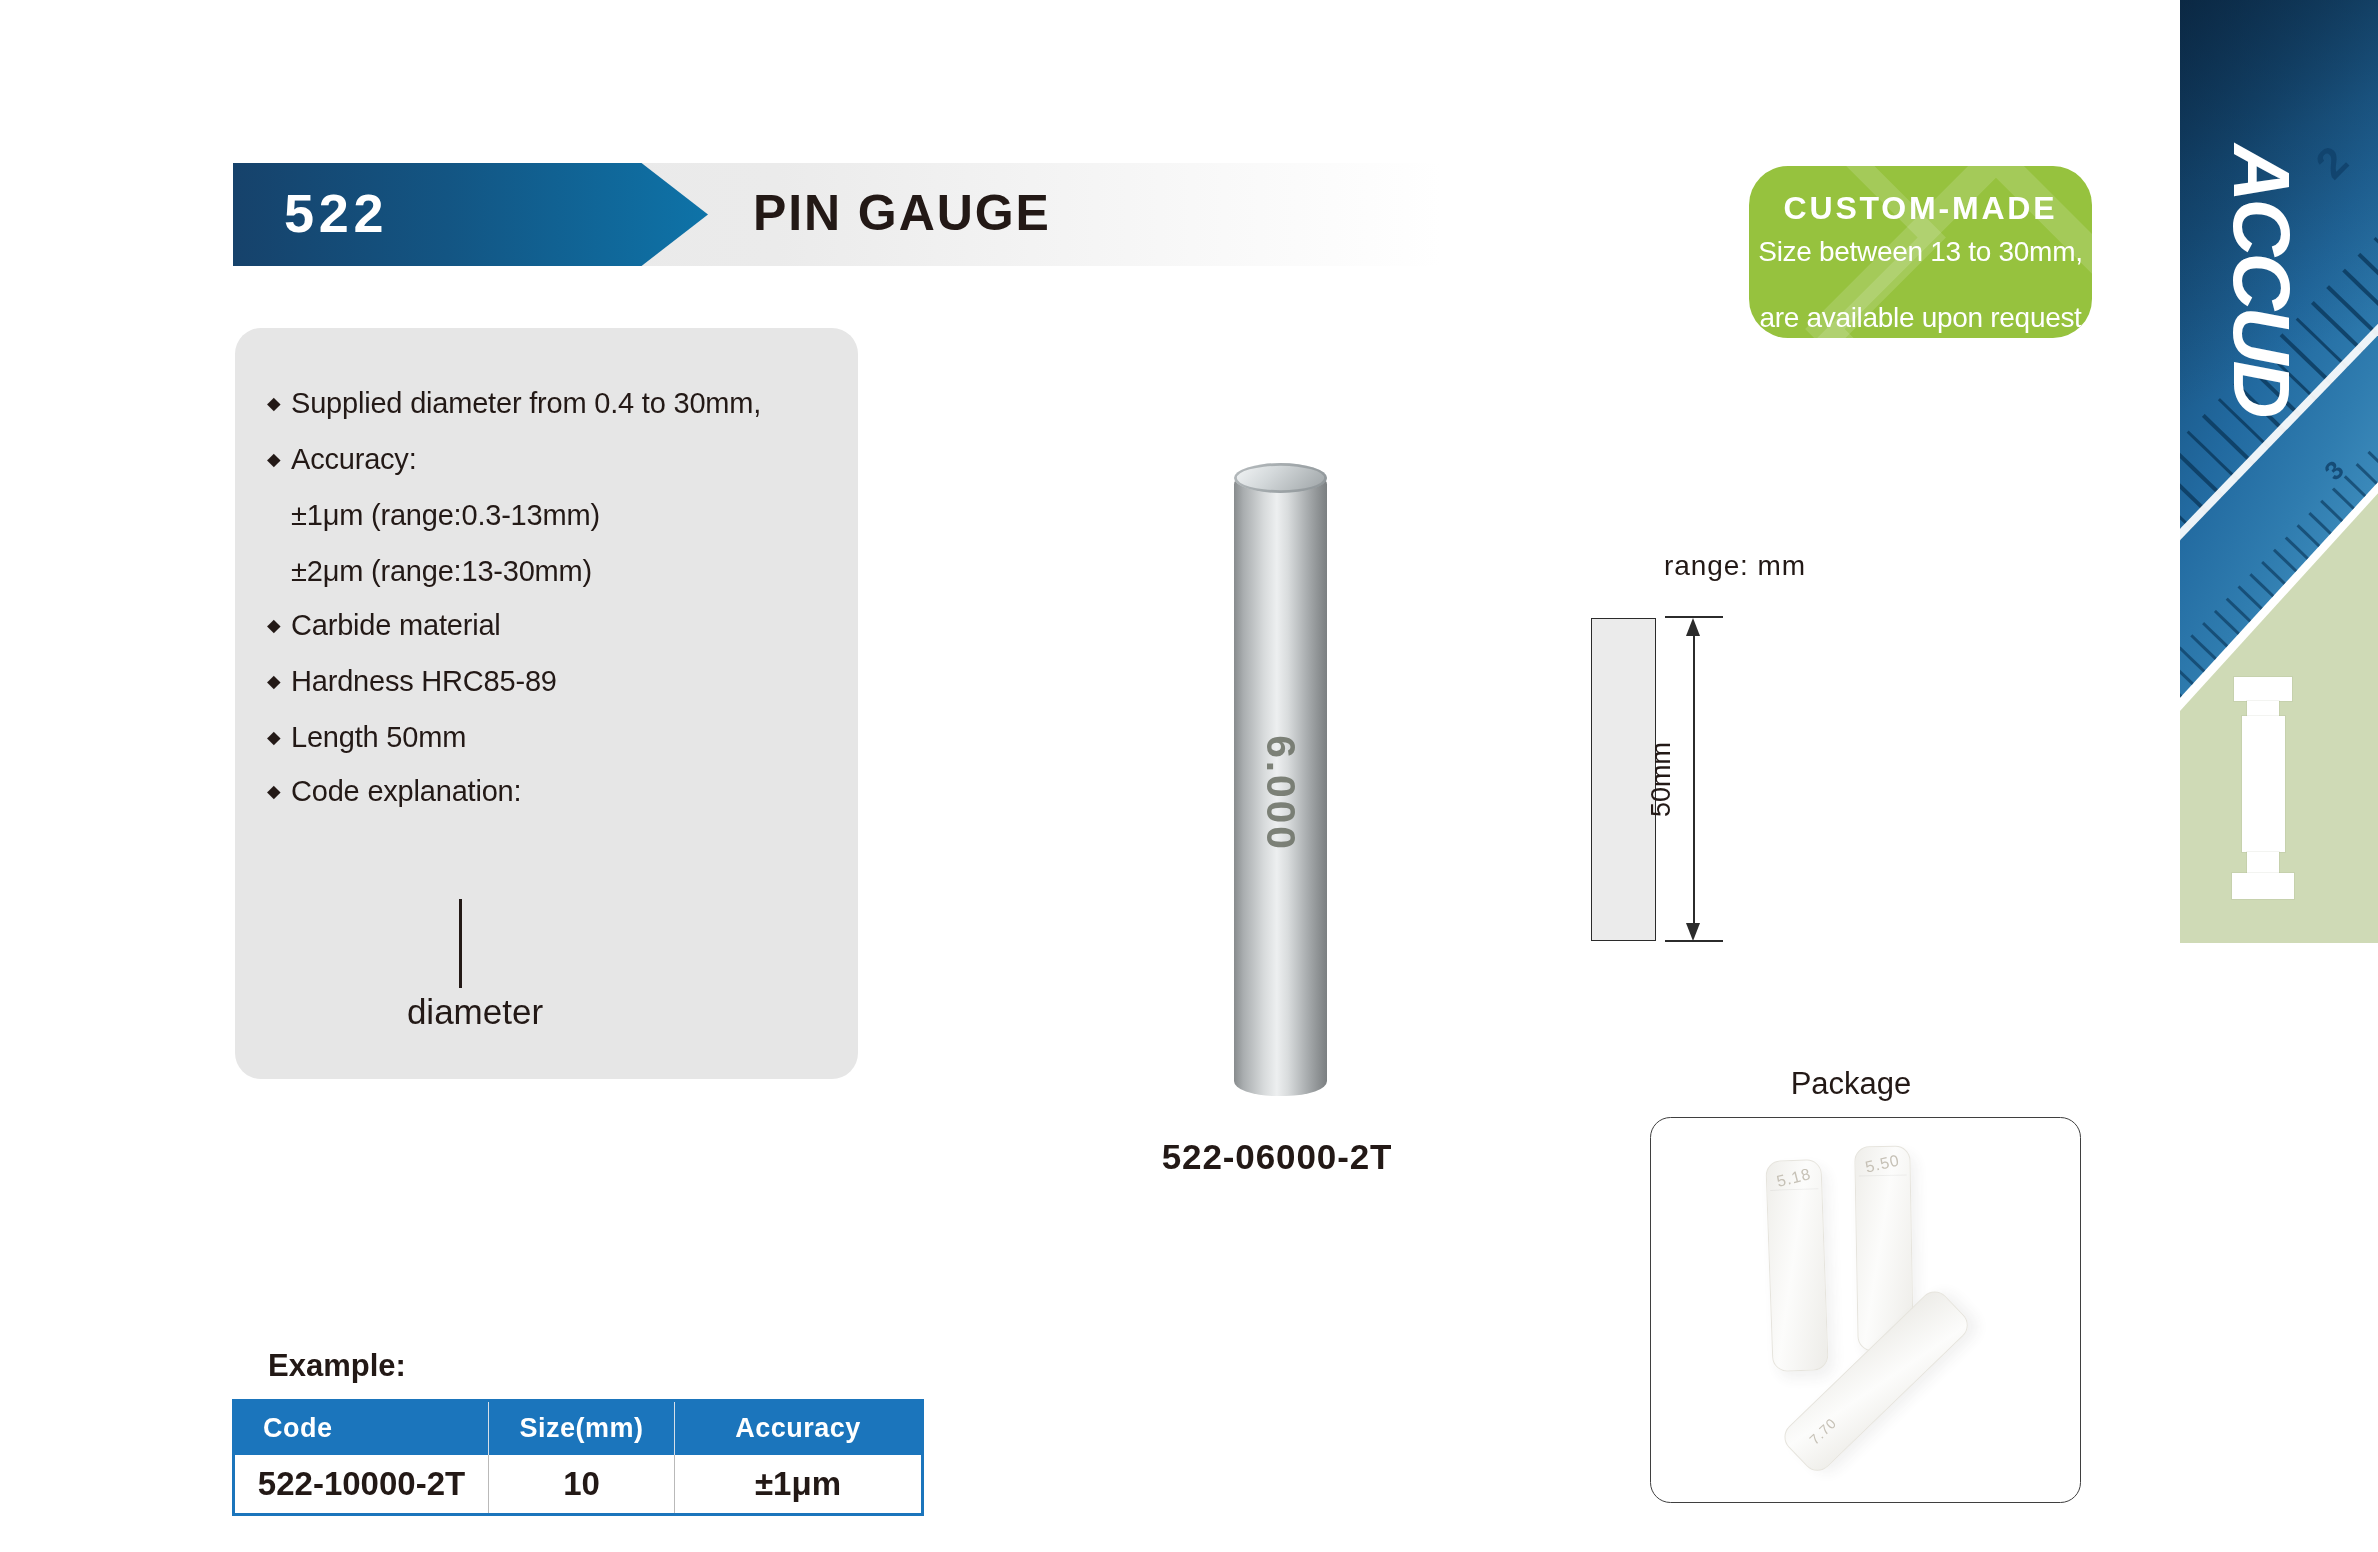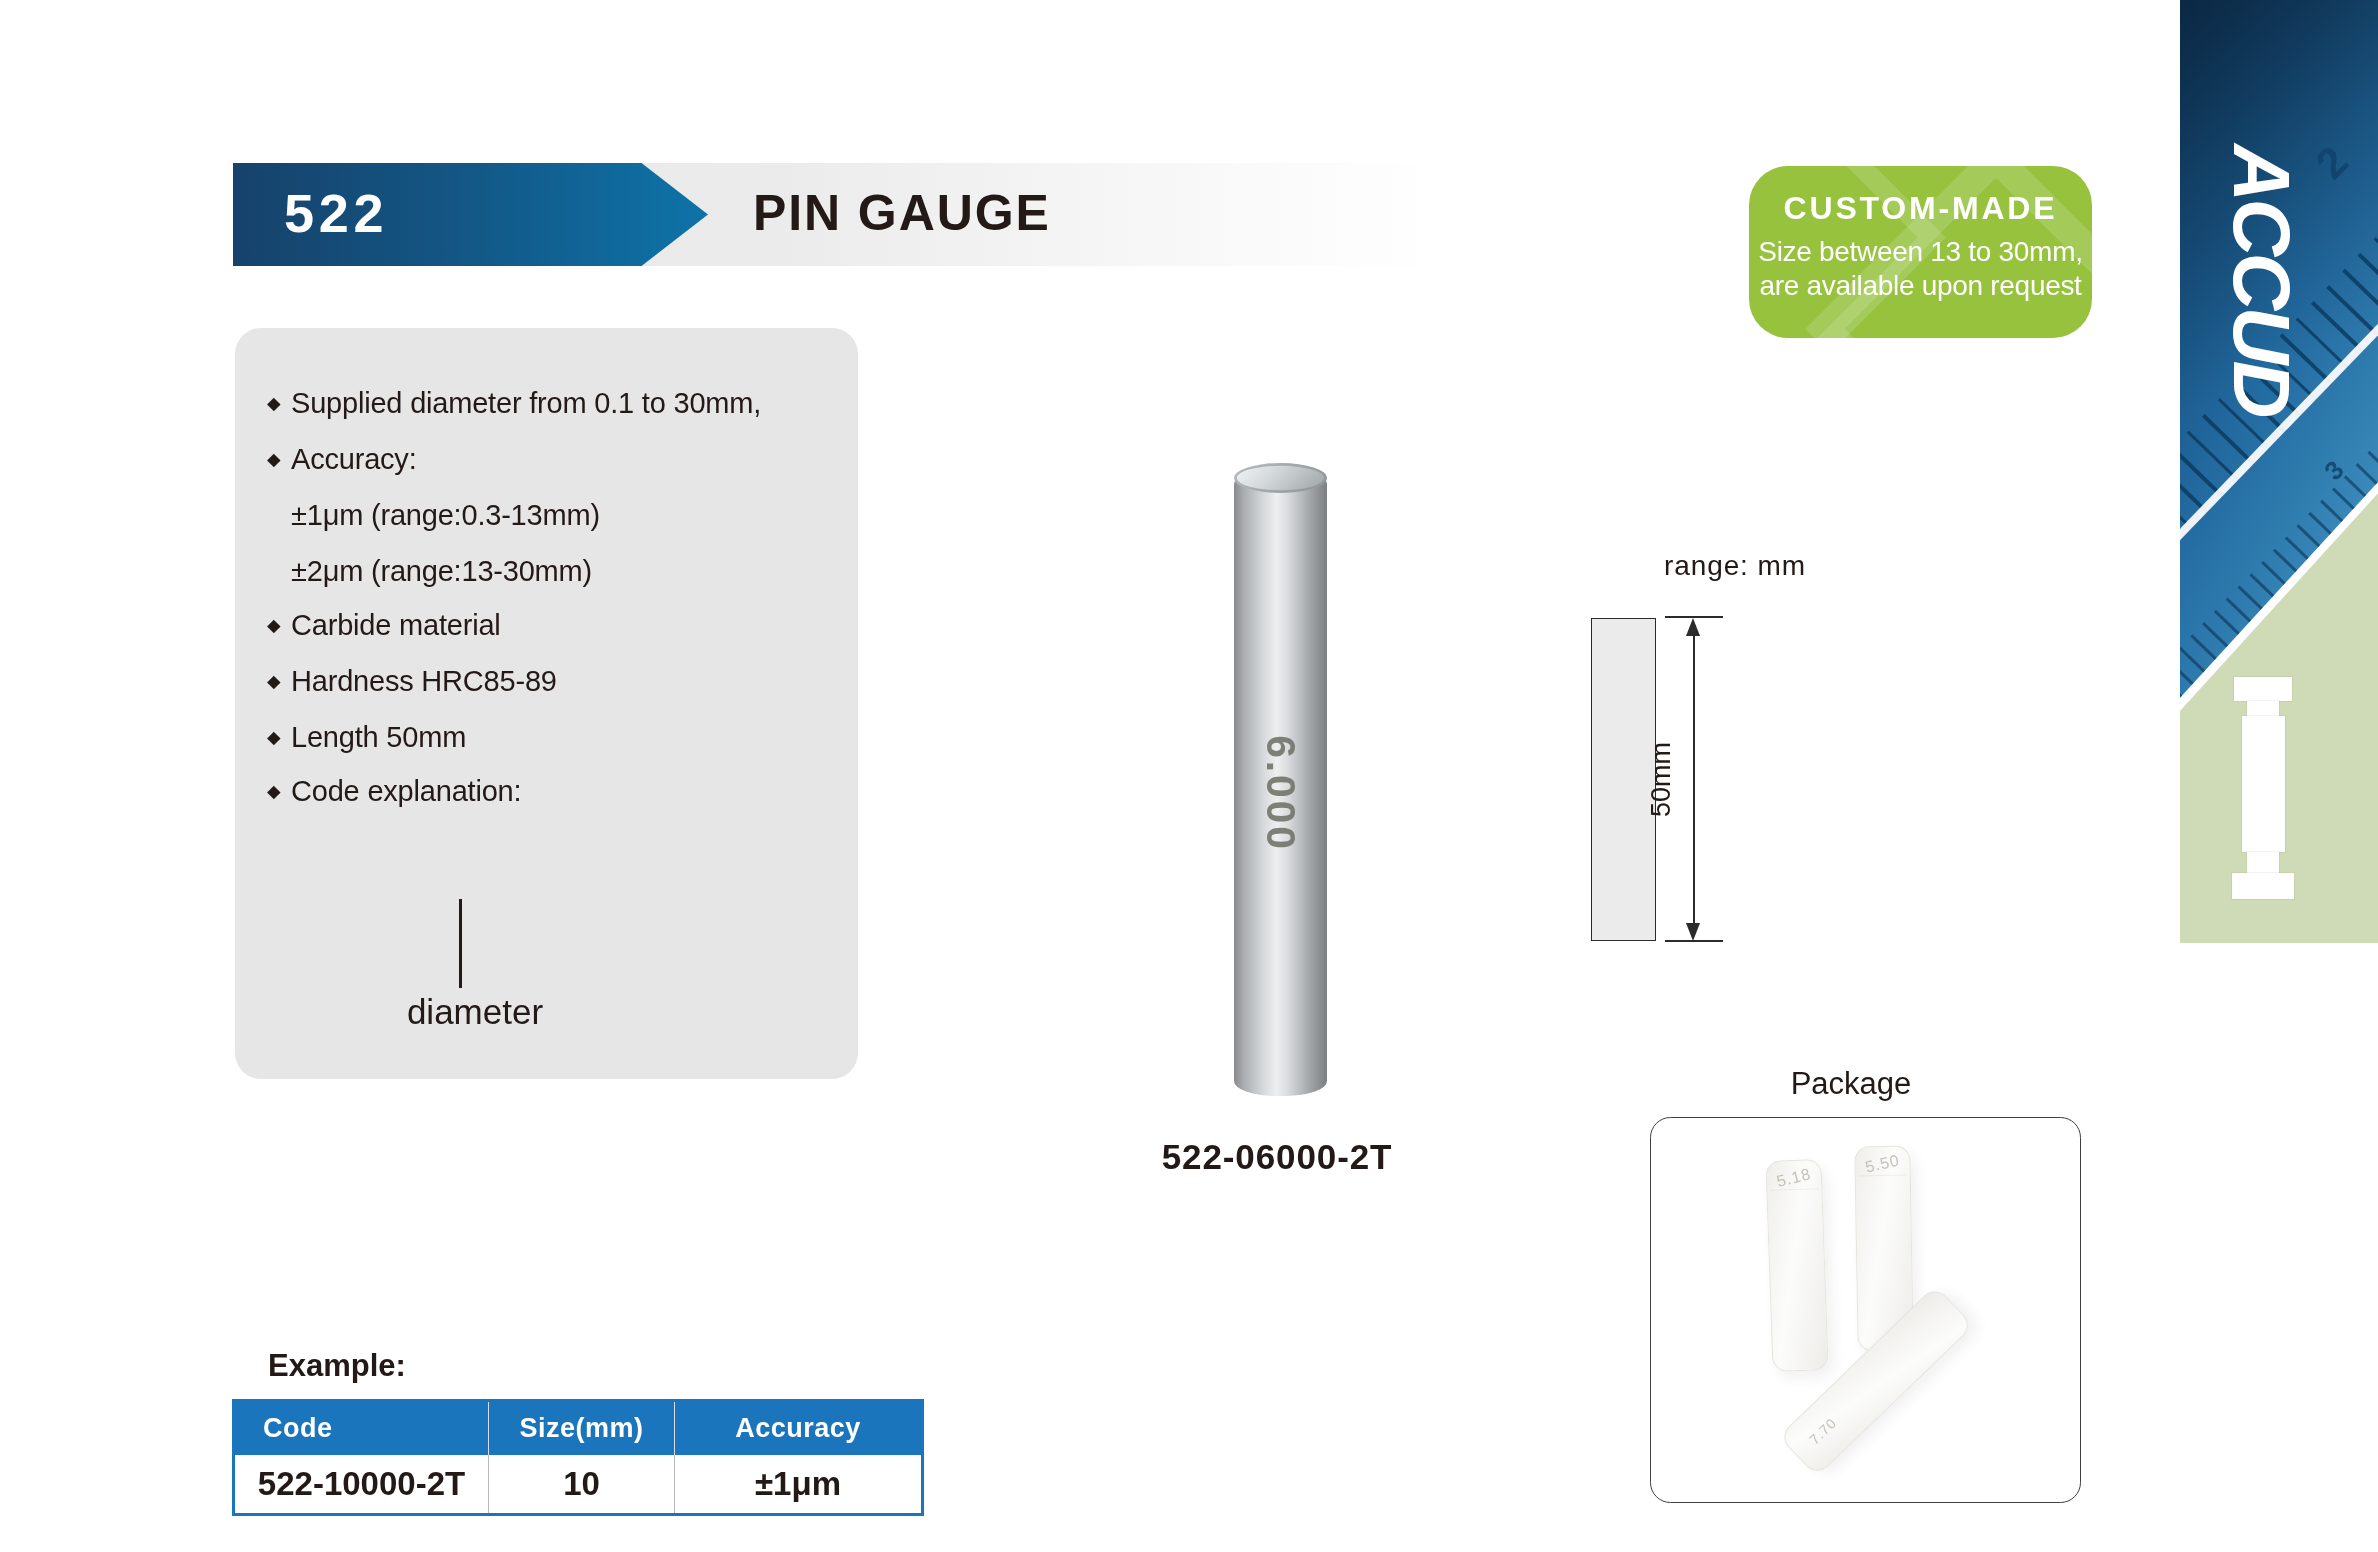--- a/index.html
+++ b/index.html
@@ -18,21 +18,21 @@
     font-size:50px;font-weight:700;letter-spacing:1.9px;color:#231916;}
 
   
   .badge{position:absolute;left:1749px;top:166px;width:343px;height:172px;border-radius:39px;
     background:#96C23E;overflow:hidden;text-align:center;}
   .badge .pat{position:absolute;border:20.5px solid rgba(255,255,255,0.14);transform:rotate(45deg);}
   .badge .pat1{width:177px;height:177px;left:-65px;top:-37px;}
   .badge .pat2{width:214px;height:214px;left:112px;top:28px;border-width:28px;}
   .badge-title{position:relative;margin-top:24px;font-size:32px;font-weight:700;
     letter-spacing:2.8px;color:#ffffff;}
-  .badge-line{position:relative;font-size:28px;line-height:34px;color:#ffffff;letter-spacing:-0.3px;}
+  .badge-line{position:relative;font-size:28px;line-height:34px;color:#ffffff;letter-spacing:-0.3px;margin-top:32px;}
   .badge-line.first{margin-top:7.5px;}
 
   
   .brand{position:absolute;left:2180px;top:0;width:199px;height:943px;}
   .brand-photo{position:absolute;inset:0;
     clip-path:polygon(0 0,100% 0,100% 51%,0 74%);
     background:linear-gradient(118deg,#0F3A60 0%,#17517F 20%,#226AA0 40%,#2F7CAF 55%,#4493C2 72%,#5CA7D1 88%,#6FB4D8 100%);
     overflow:hidden;}
   .brand-photo .dark-corner{position:absolute;inset:0;
     background:linear-gradient(155deg,rgba(8,28,48,0.6) 0%,rgba(8,28,48,0.25) 18%,rgba(8,28,48,0) 40%);}
@@ -168,21 +168,21 @@
         <div class="pi-neck-t"></div>
         <div class="pi-body"></div>
       <div class="pi-neck-b"></div>
         <div class="pi-cap-b"></div>
     </div>
   </div>
 
   <div class="features">
     <div class="feat-row" style="left:32px;top:58px;">
       <span class="feat-bullet">◆</span>
-      <span class="feat-text">Supplied diameter from 0.1 to 30mm,</span>
+      <span class="feat-text">Supplied diameter from 0.4 to 30mm,</span>
     </div>
     <div class="feat-row" style="left:32px;top:114px;">
       <span class="feat-bullet">◆</span>
       <span class="feat-text">Accuracy:</span>
     </div>
     <div class="feat-row" style="left:56px;top:170px;">
       <span class="feat-text">±1μm (range:0.3-13mm)</span>
     </div>
     <div class="feat-row" style="left:56px;top:226px;">
       <span class="feat-text">±2μm (range:13-30mm)</span>

